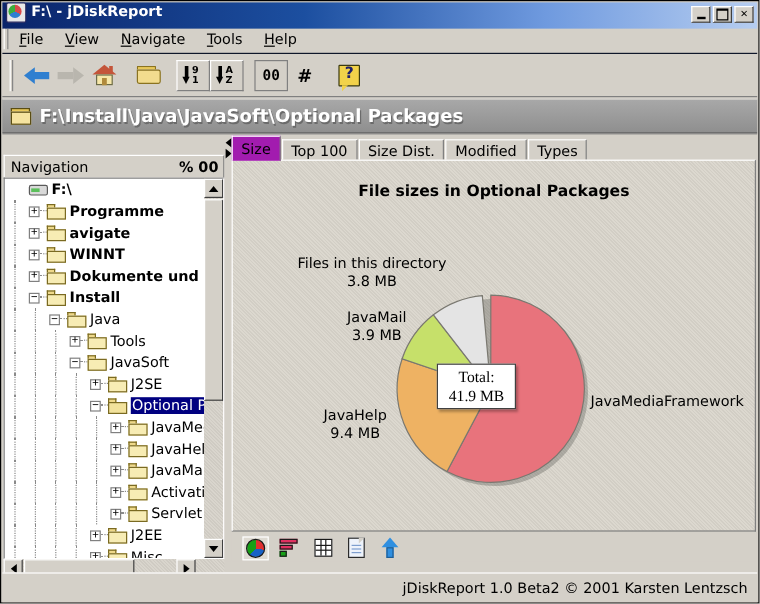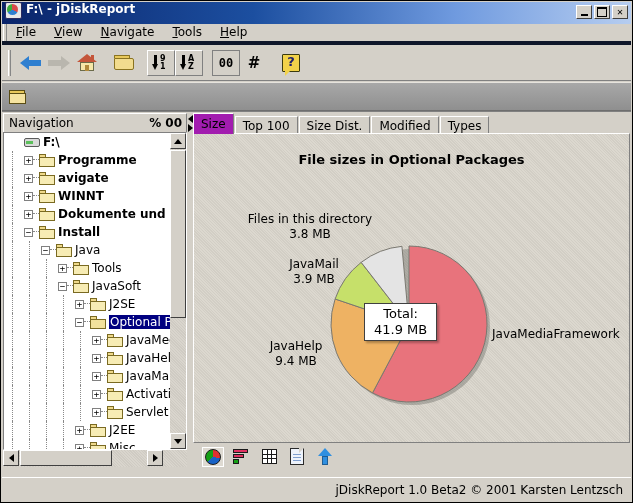--- a/index.html
+++ b/index.html
@@ -39,22 +39,22 @@
     position:relative;font-size:9px;line-height:12px;text-align:center;color:#000;
     box-sizing:border-box;
   }
   .tbtn .gl{position:absolute;left:0;right:0;top:0;bottom:0;display:flex;align-items:center;justify-content:center;font-size:10px;font-weight:bold;font-family:"DejaVu Sans Mono",monospace;}
   .min-gl{width:7px;height:2px;background:#000;margin-top:5px;}
   .max-gl{width:8px;height:7px;border:1px solid #000;border-top-width:2px;}
 
   
   .menubar{
     position:absolute;left:1px;top:23px;width:629px;height:21px;
-    background:#d4d0c8;display:flex;align-items:flex-end;
-    border-bottom:4px solid #0f172a;box-sizing:border-box;
+    background:#d4d0c8;display:flex;align-items:flex-start;
+    border-bottom:1px solid #0f172a;box-sizing:border-box;
   }
   .menubar .mleft{width:4px;height:17px;border-left:1px solid #fff;border-right:1px solid #868686;margin-left:1px;box-sizing:border-box;}
   .mitem{font-size:12px;color:#000;padding:2px 9px;white-space:nowrap;}
   .mitem u{text-decoration:underline;}
 
   
   .toolbar{
     position:absolute;left:1px;top:44px;width:629px;height:36px;
     background:#d4d0c8;display:flex;align-items:center;padding-left:6px;
     box-sizing:border-box;
@@ -99,21 +99,21 @@
     background-image:linear-gradient(to bottom,#a8a8a8,#8f8f8f);
     display:flex;align-items:center;box-sizing:border-box;
     border-top:1px solid #e6e3dd;border-bottom:1px solid #6e6e6e;
   }
   .pathbar .pfolder{width:17px;height:14px;position:relative;margin-left:7px;margin-right:7px;flex:none;}
   .pathbar .pfolder .tab{position:absolute;left:0;top:0;width:7px;height:3px;background:#e8c85a;border:1px solid #5a4d14;border-bottom:none;box-sizing:border-box;}
   .pathbar .pfolder .body{position:absolute;left:0;top:3px;width:17px;height:11px;background:#f5e3a0;border:1px solid #5a4d14;box-sizing:border-box;}
   .pathbar .ptext{color:#fff;font-size:15px;font-weight:bold;white-space:nowrap;text-shadow:1px 1px 0 #6b6b6b;font-family:"DejaVu Sans","Liberation Sans",sans-serif;}
 
   
-  .navpanel{position:absolute;left:2px;top:112px;width:184px;height:355px;}
+  .navpanel{position:absolute;left:2px;top:128px;width:184px;height:355px;}
   .nav-header{
     position:absolute;left:0;top:0;width:184px;height:19px;
     background:#d4d0c8;display:flex;align-items:center;justify-content:space-between;
     border-top:1px solid #fff;border-left:1px solid #fff;
     border-right:1px solid #808080;
     box-sizing:border-box;
   }
   .nav-title{font-size:12px;color:#000;padding-left:5px;}
   .nav-hbtns{display:flex;align-items:center;gap:4px;padding-right:4px;font-size:12px;font-weight:bold;font-family:"DejaVu Sans","Liberation Sans",sans-serif;}
   .nav-hbtns .hb{color:#000;}
@@ -214,20 +214,21 @@
     position:absolute;left:0;top:18px;width:100%;text-align:center;
     font-size:13px;font-weight:bold;color:#000;
   }
   .pie-wrap{position:absolute;left:0;top:0;width:435px;height:308px;}
   .pie-label{position:absolute;font-size:12px;color:#000;white-space:nowrap;line-height:15px;}
   .pie-label .l2{display:block;}
   .total-box{
     position:absolute;background:#fff;border:1px solid #404040;
     padding:2px 9px;font-size:13px;color:#000;text-align:center;line-height:16px;
     box-shadow:2px 2px 2px rgba(0,0,0,.28);
+    font-family:Liberation Serif, serif;
   }
 
   .btnbar{
     position:absolute;left:0;top:332px;width:437px;height:23px;
     background:#d4d0c8;display:flex;align-items:center;padding-left:9px;
     box-sizing:border-box;
   }
   .bb-btn{width:22px;height:20px;display:flex;align-items:center;justify-content:center;margin-right:6px;box-sizing:border-box;}
   .bb-btn.sel{border:1px solid #fff;background:#dedad2;}
   .ico-pie{width:16px;height:16px;border-radius:50%;border:1px solid #1a1a1a;background:conic-gradient(#e03030 0deg 100deg,#1862c6 100deg 225deg,#16a016 225deg 360deg);box-sizing:border-box;}
@@ -368,20 +369,21 @@
           <div class="tail"></div>
       </div>
     </div>
   </div>
 
   <div class="pathbar">
     <div class="pfolder">
         <div class="tab"></div>
         <div class="body"></div>
       </div>
+    <div class="ptext">F:\Install\Java\JavaSoft\Optional Packages</div>
   </div>
 
   <div class="content-border"></div>
 
   <div class="navpanel">
     <div class="nav-header">
       <span class="nav-title">Navigation</span>
       <span class="nav-hbtns">
         <span class="hb">%</span>
         <span class="hb">00</span>

